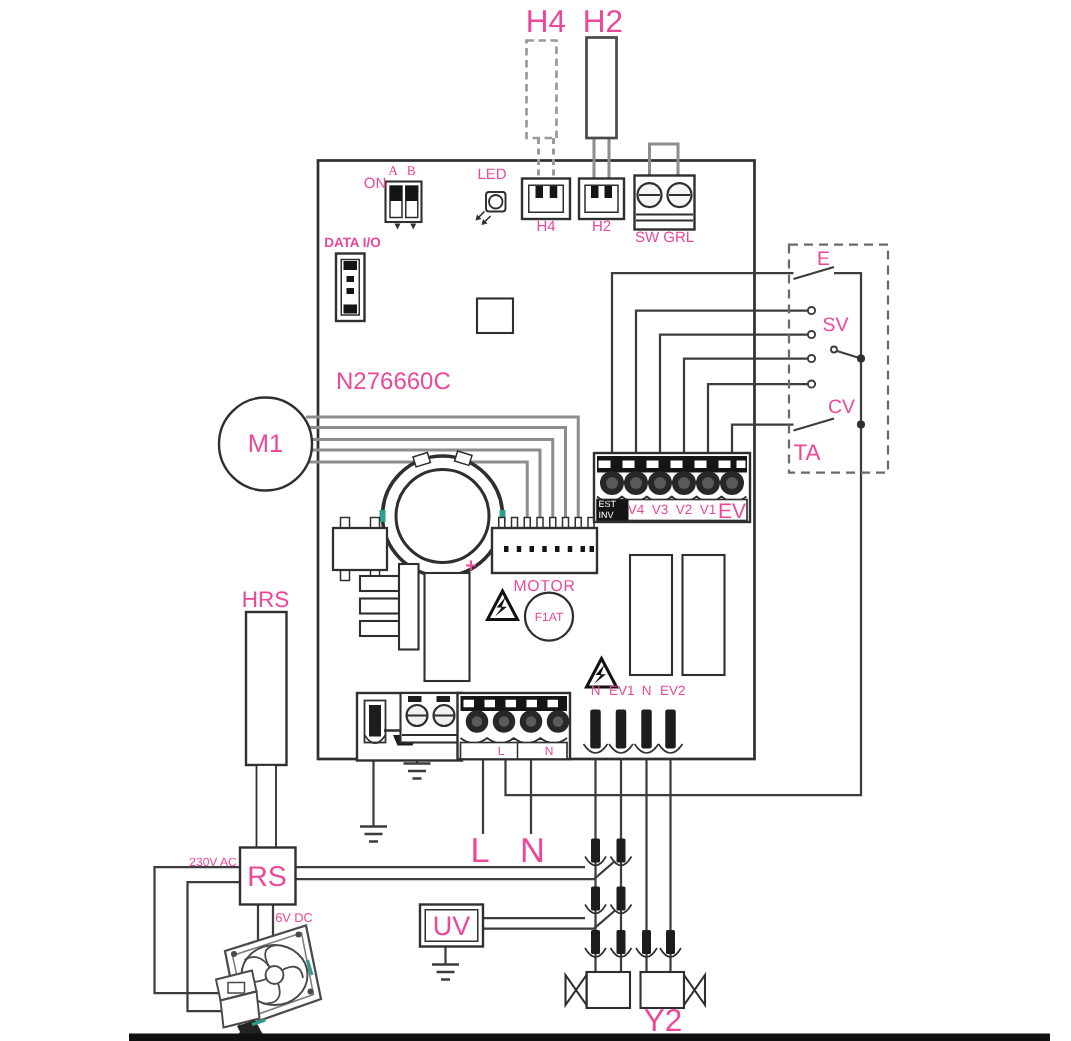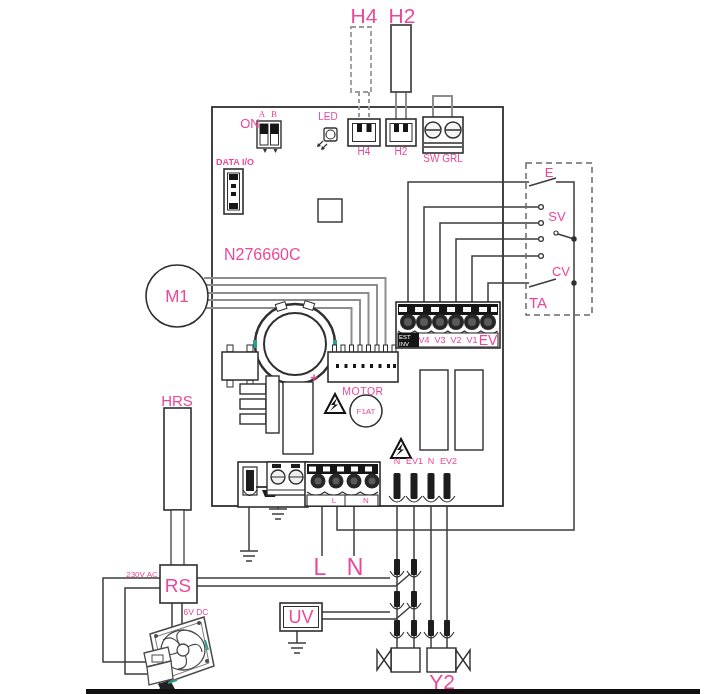--- a/index.html
+++ b/index.html
@@ -358,21 +358,21 @@
     <polygon points="456,650 456,670 463,660"></polygon>
     <polygon points="470,650 470,670 463,660"></polygon>
   </g>
 
   <rect x="86" y="689" width="614" height="5.5" fill="#101010"></rect>
 </svg>
 
   <div class="lbl c" style="left:364px;top:15px;font-size:21px;">H4</div>
   <div class="lbl c" style="left:402px;top:15px;font-size:21px;">H2</div>
 
-  <div class="lbl c" style="left:250px;top:123px;font-size:13px;text-align:center;">ON</div>
+  <div class="lbl c" style="left:250px;top:123px;font-size:10px;text-align:center;">ON</div>
   <div class="lbl c" style="left:269px;top:114px;font-size:9px;letter-spacing:2px;font-family:Liberation Serif, serif;">A B</div>
   <div class="lbl c" style="left:328px;top:117px;font-size:10px;">LED</div>
   <div class="lbl c" style="left:364px;top:152px;font-size:10px;">H4</div>
   <div class="lbl c" style="left:401px;top:152px;font-size:10px;">H2</div>
   <div class="lbl c" style="left:443px;top:159px;font-size:10px;">SW GRL</div>
   <div class="lbl c" style="left:235px;top:162px;font-size:9px;font-weight:700;">DATA I/O</div>
 
   <div class="lbl" style="left:224px;top:247px;font-size:16px;">N276660C</div>
   <div class="lbl c" style="left:177px;top:296px;font-size:17px;">M1</div>
   <div class="lbl c" style="left:363px;top:391px;font-size:10.5px;letter-spacing:0.5px;">MOTOR</div>

